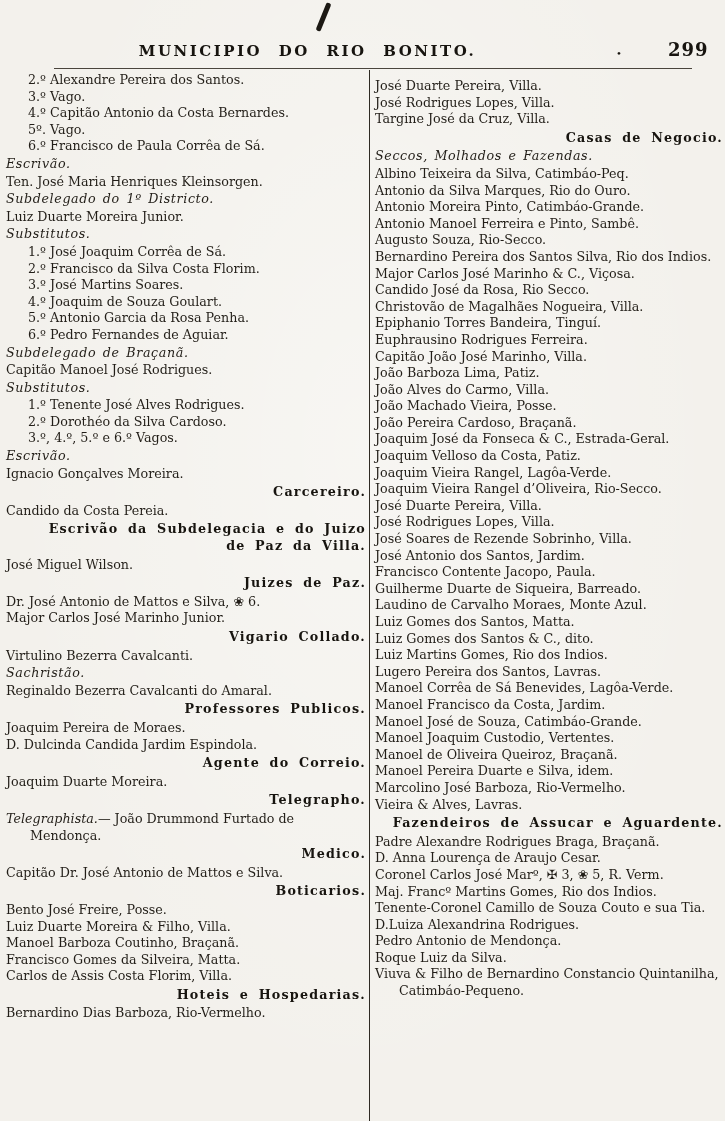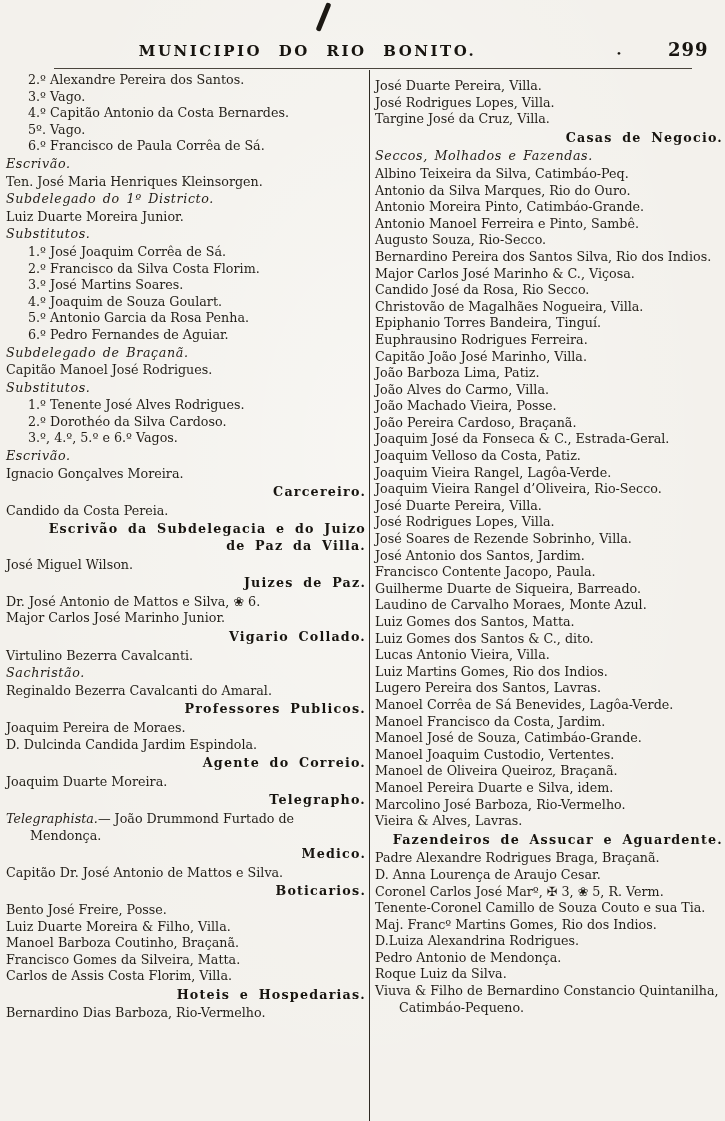--- a/index.html
+++ b/index.html
@@ -146,36 +146,35 @@
         <div class="entry">Joaquim Vieira Rangel d’Oliveira, Rio-Secco.</div>
         <div class="entry">José Duarte Pereira, Villa.</div>
         <div class="entry">José Rodrigues Lopes, Villa.</div>
         <div class="entry">José Soares de Rezende Sobrinho, Villa.</div>
         <div class="entry">José Antonio dos Santos, Jardim.</div>
         <div class="entry">Francisco Contente Jacopo, Paula.</div>
         <div class="entry">Guilherme Duarte de Siqueira, Barreado.</div>
         <div class="entry">Laudino de Carvalho Moraes, Monte Azul.</div>
         <div class="entry">Luiz Gomes dos Santos, Matta.</div>
         <div class="entry">Luiz Gomes dos Santos &amp; C., dito.</div>
-        <div class="entry">Lucas Antonio Vieira, Villa.</div>
         <div class="entry">Luiz Martins Gomes, Rio dos Indios.</div>
         <div class="entry">Lugero Pereira dos Santos, Lavras.</div>
         <div class="entry">Manoel Corrêa de Sá Benevides, Lagôa-Verde.</div>
         <div class="entry">Manoel Francisco da Costa, Jardim.</div>
         <div class="entry">Manoel José de Souza, Catimbáo-Grande.</div>
         <div class="entry">Manoel Joaquim Custodio, Vertentes.</div>
         <div class="entry">Manoel de Oliveira Queiroz, Braçanã.</div>
         <div class="entry">Manoel Pereira Duarte e Silva, idem.</div>
         <div class="entry">Marcolino José Barboza, Rio-Vermelho.</div>
         <div class="entry">Vieira &amp; Alves, Lavras.</div>
         <div class="heading-bold">Fazendeiros de Assucar e Aguardente.</div>
         <div class="entry">Padre Alexandre Rodrigues Braga, Braçanã.</div>
         <div class="entry">D. Anna Lourença de Araujo Cesar.</div>
         <div class="entry">Coronel Carlos José Marº, ✠ 3, ❀ 5, R. Verm.</div>
+        <div class="entry">Maj. Francº Martins Gomes, Rio dos Indios.</div>
         <div class="entry">Tenente-Coronel Camillo de Souza Couto e sua Tia.</div>
-        <div class="entry">Maj. Francº Martins Gomes, Rio dos Indios.</div>
         <div class="entry">D.Luiza Alexandrina Rodrigues.</div>
         <div class="entry">Pedro Antonio de Mendonça.</div>
         <div class="entry">Roque Luiz da Silva.</div>
         <div class="entry">Viuva &amp; Filho de Bernardino Constancio Quintanilha, Catimbáo-Pequeno.</div>
       </section>
   </main>
 </div>
 
 </body></html>

